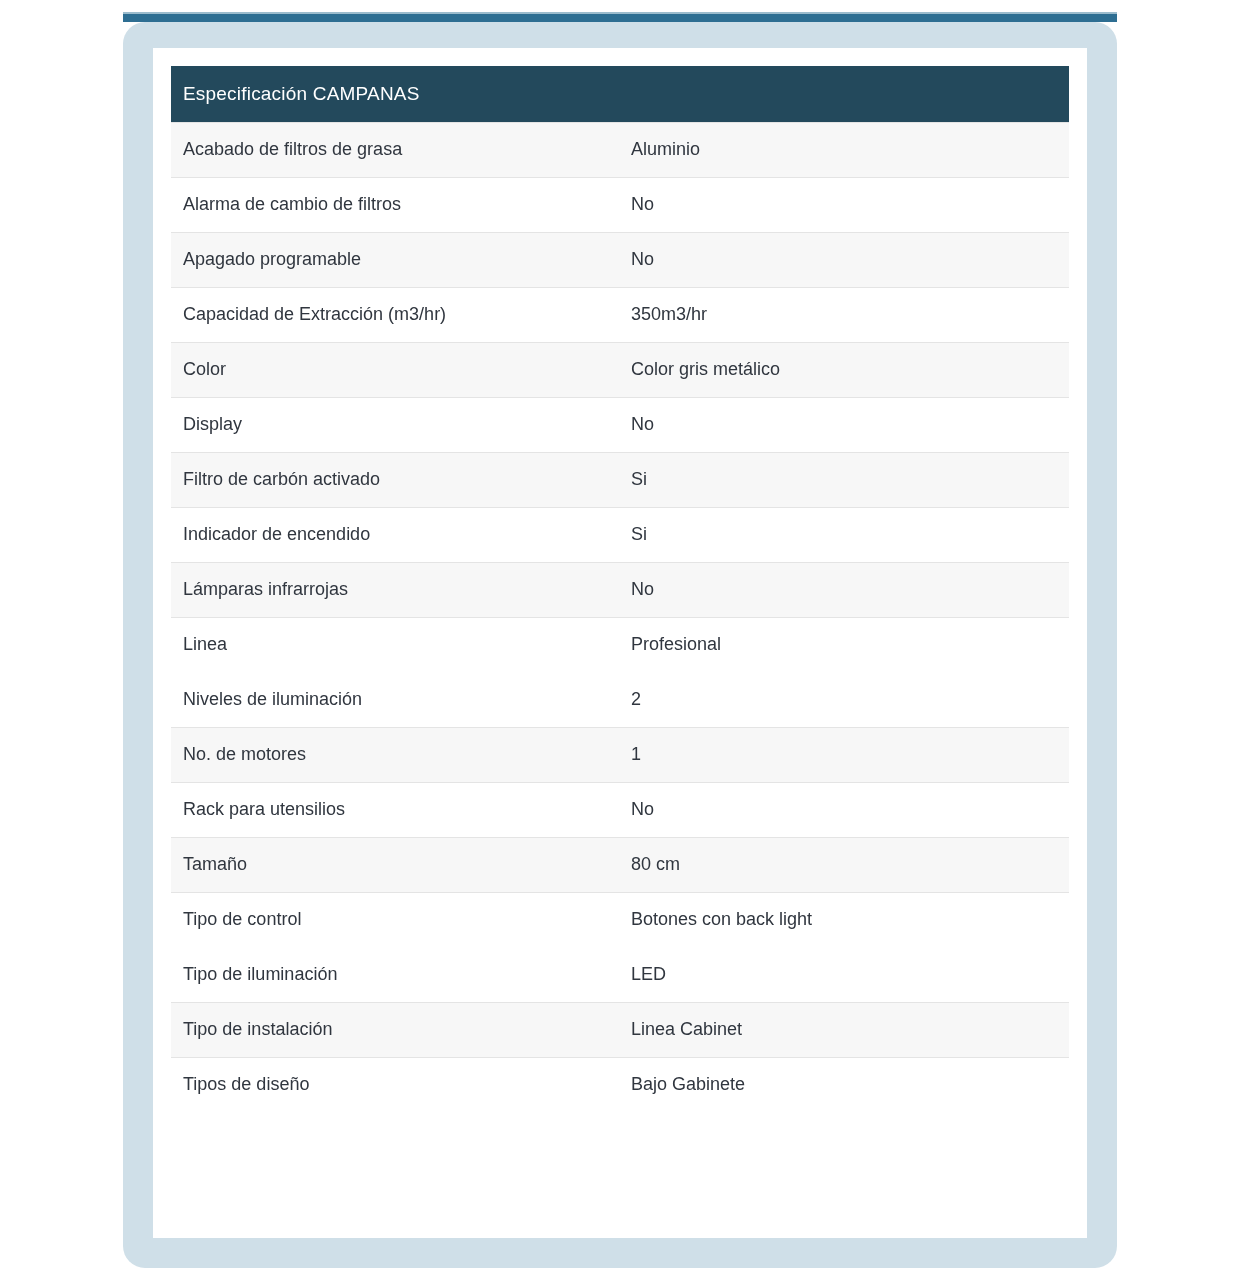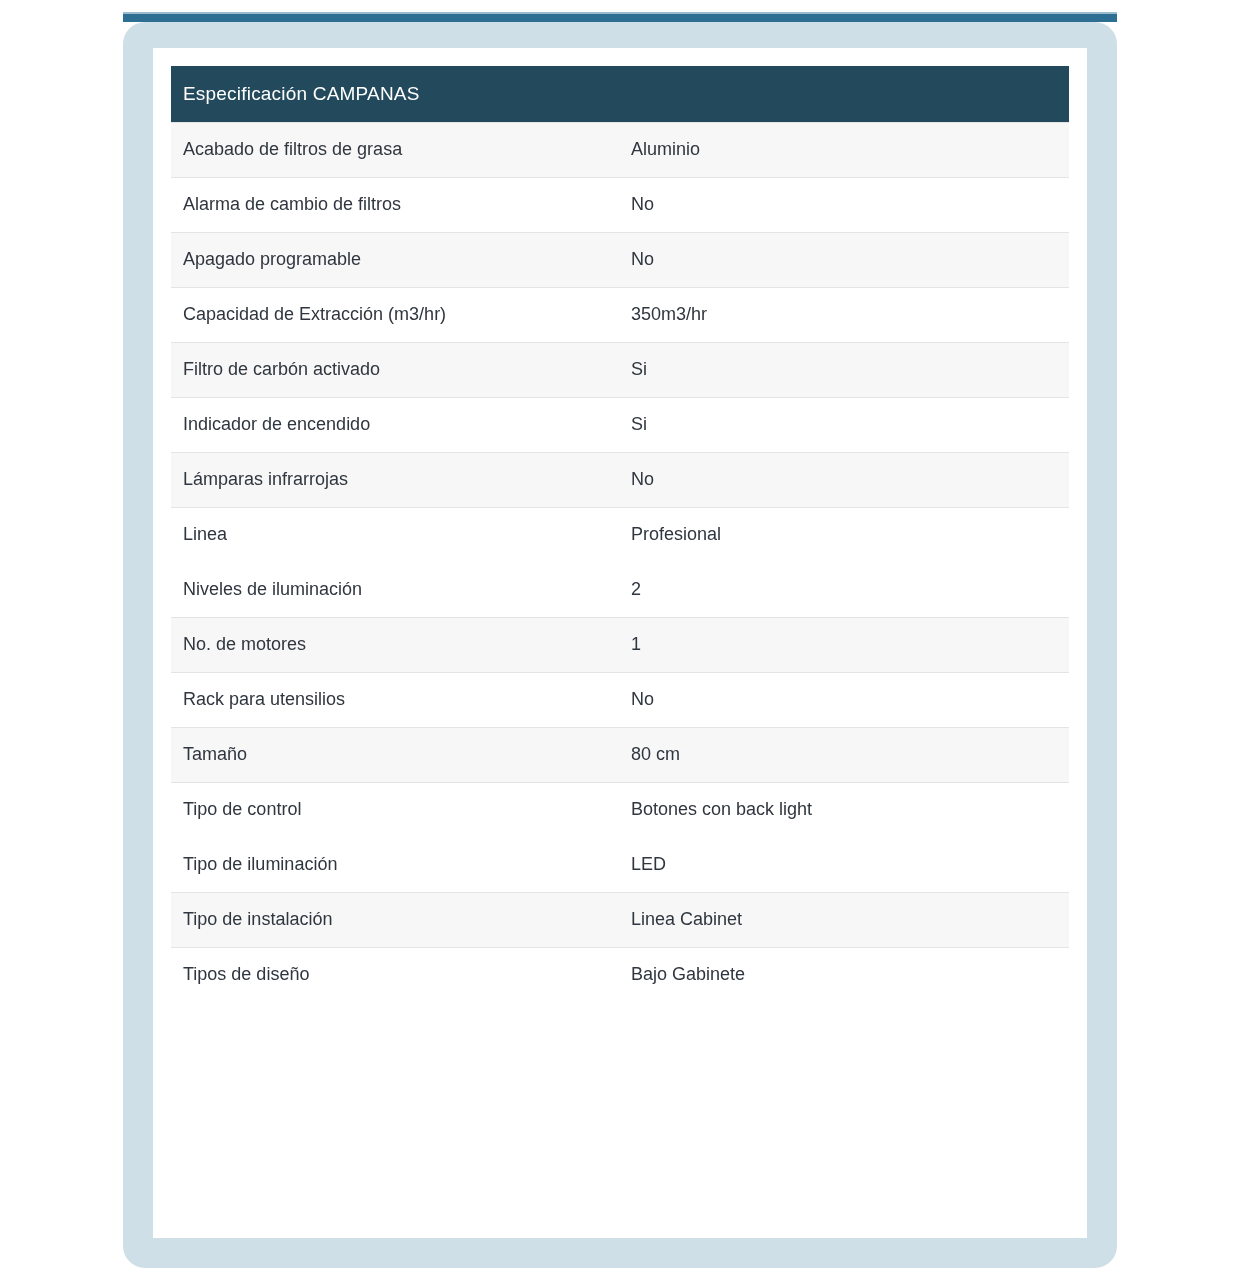--- a/index.html
+++ b/index.html
@@ -111,20 +111,28 @@
   </tr>
             <tr class="striped">
     <td class="label">Apagado programable</td>
     <td class="value">No</td>
   </tr>
             <tr>
     <td class="label">Capacidad de Extracción (m3/hr)</td>
     <td class="value">350m3/hr</td>
   </tr>
             <tr class="striped">
+    <td class="label">Color</td>
+    <td class="value">Color gris metálico</td>
+  </tr>
+            <tr>
+    <td class="label">Display</td>
+    <td class="value">No</td>
+  </tr>
+            <tr class="striped">
     <td class="label">Filtro de carbón activado</td>
     <td class="value">Si</td>
   </tr>
             <tr>
     <td class="label">Indicador de encendido</td>
     <td class="value">Si</td>
   </tr>
             <tr class="striped">
     <td class="label">Lámparas infrarrojas</td>
     <td class="value">No</td>

